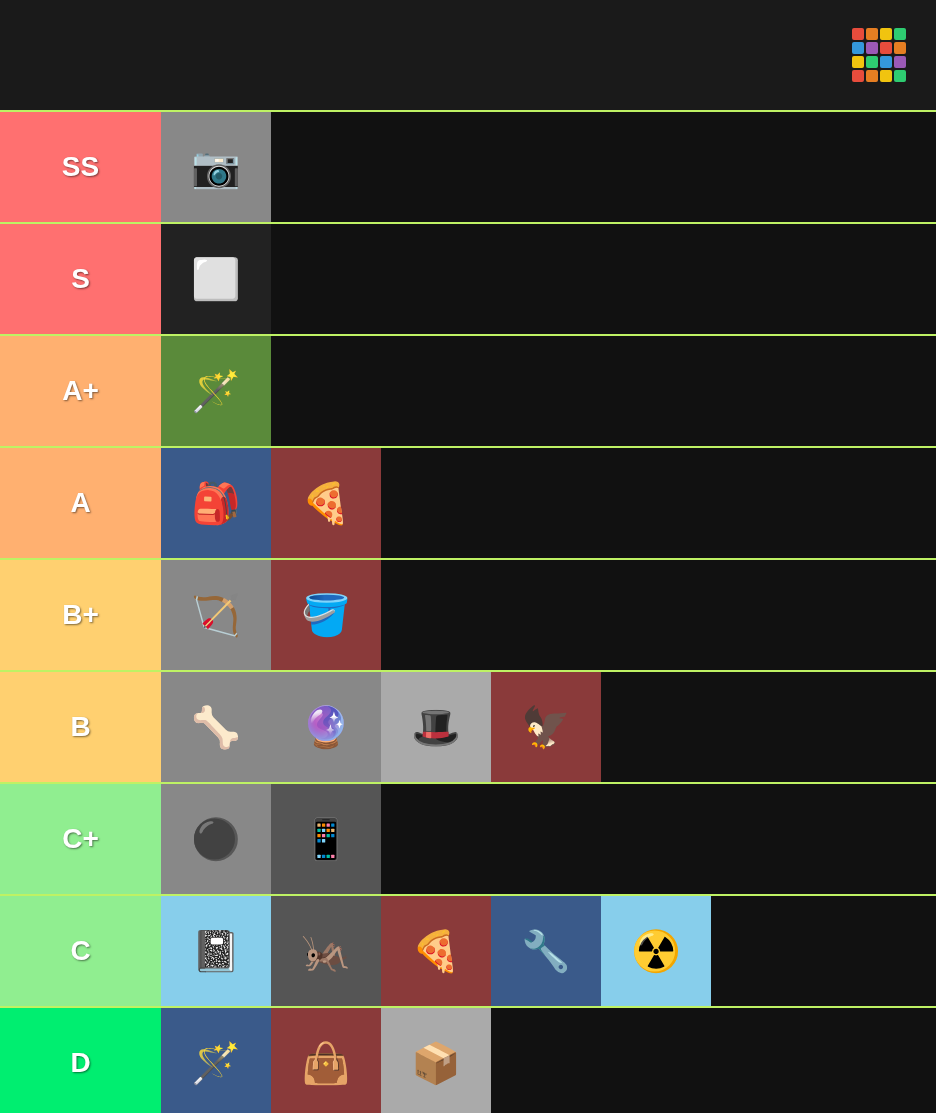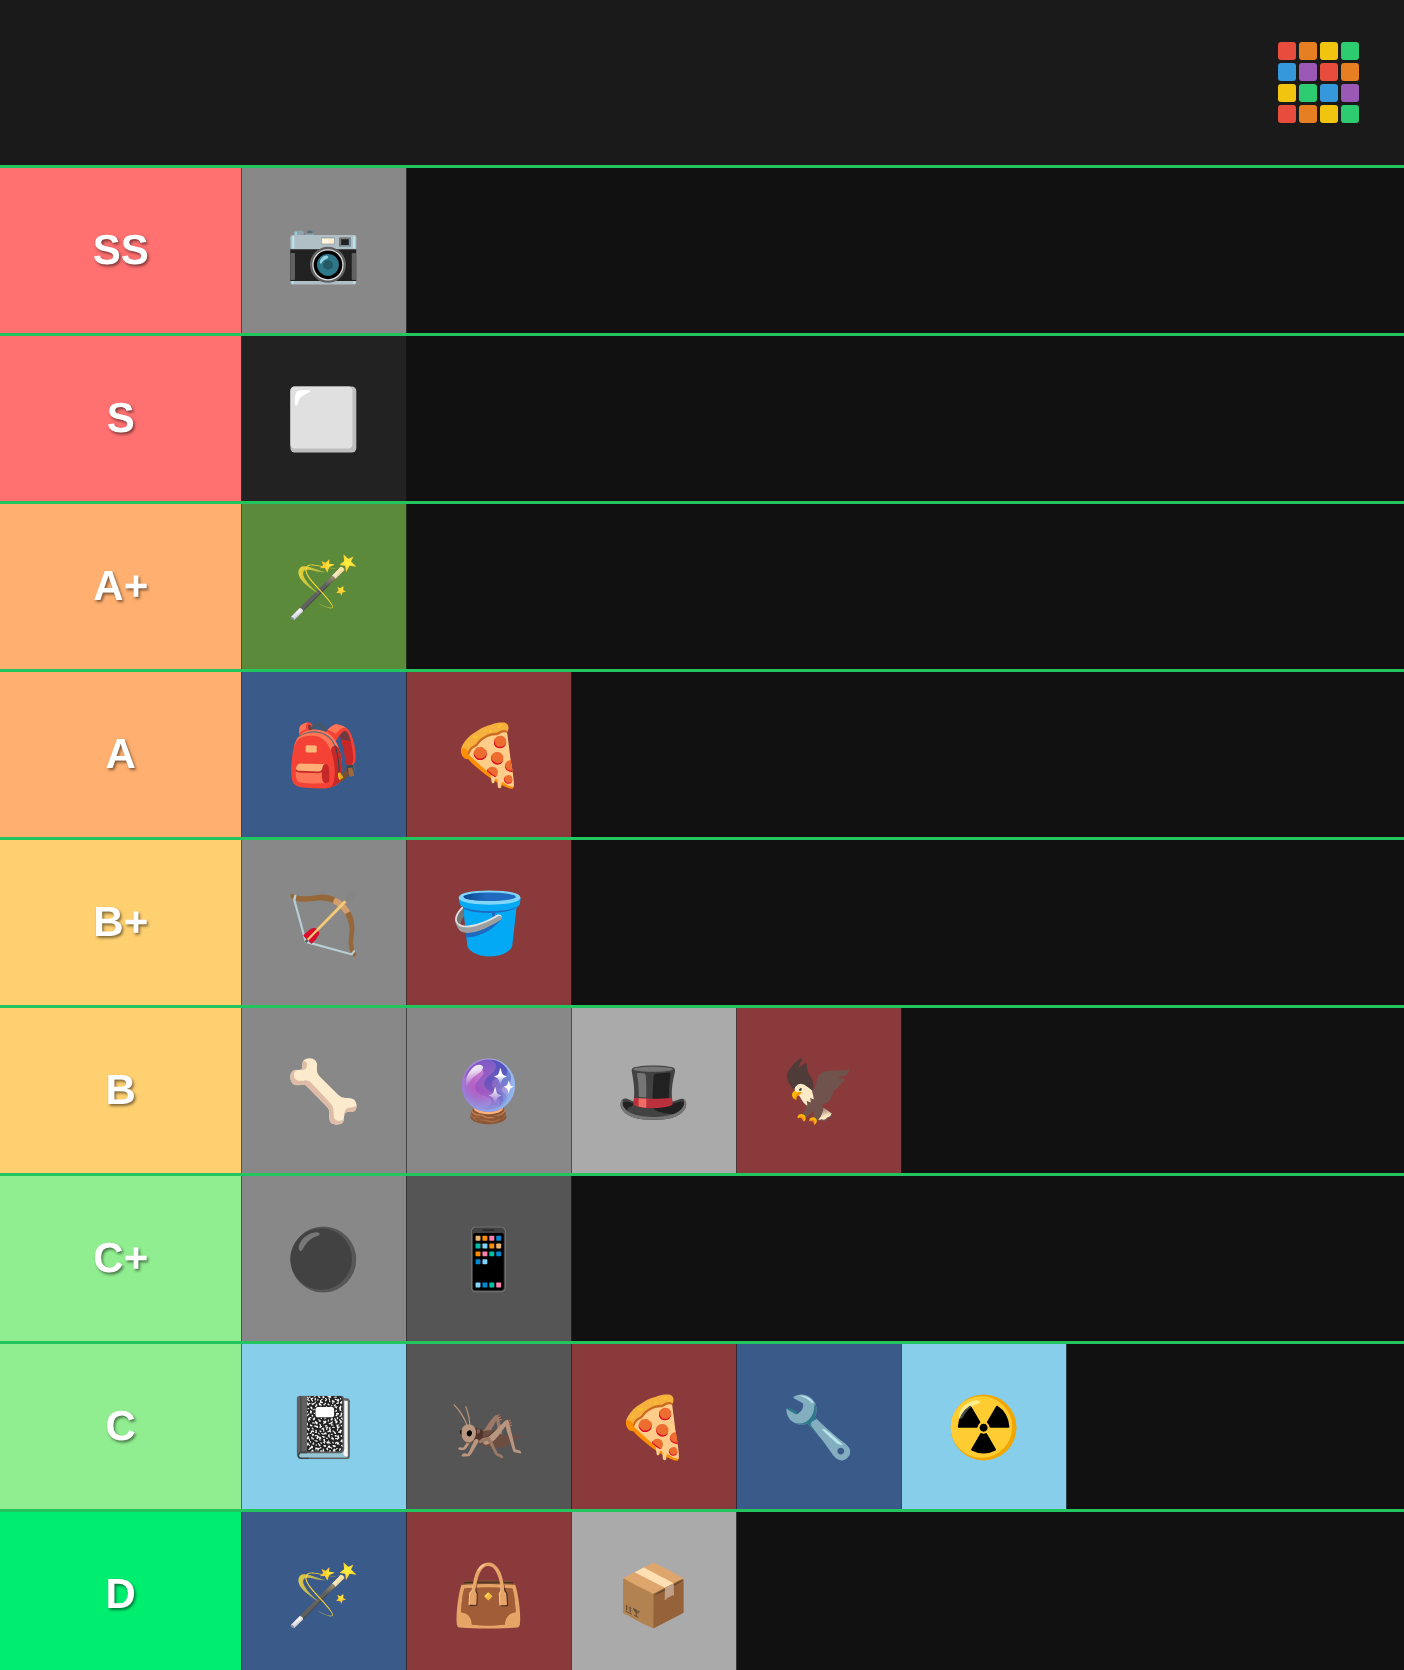--- a/index.html
+++ b/index.html
@@ -43,21 +43,21 @@
       font-size: 38px;
       font-weight: bold;
       color: white;
       font-style: italic;
       letter-spacing: 1px;
       text-transform: uppercase;
     }
 
     .tier-row {
       display: flex;
-      border-top: 2px solid #22c55e;
+      border-top: 2px solid #bef264;
       min-height: 110px;
     }
 
     .tier-label {
       width: 161px;
       min-width: 161px;
       display: flex;
       align-items: center;
       justify-content: center;
       font-size: 28px;

